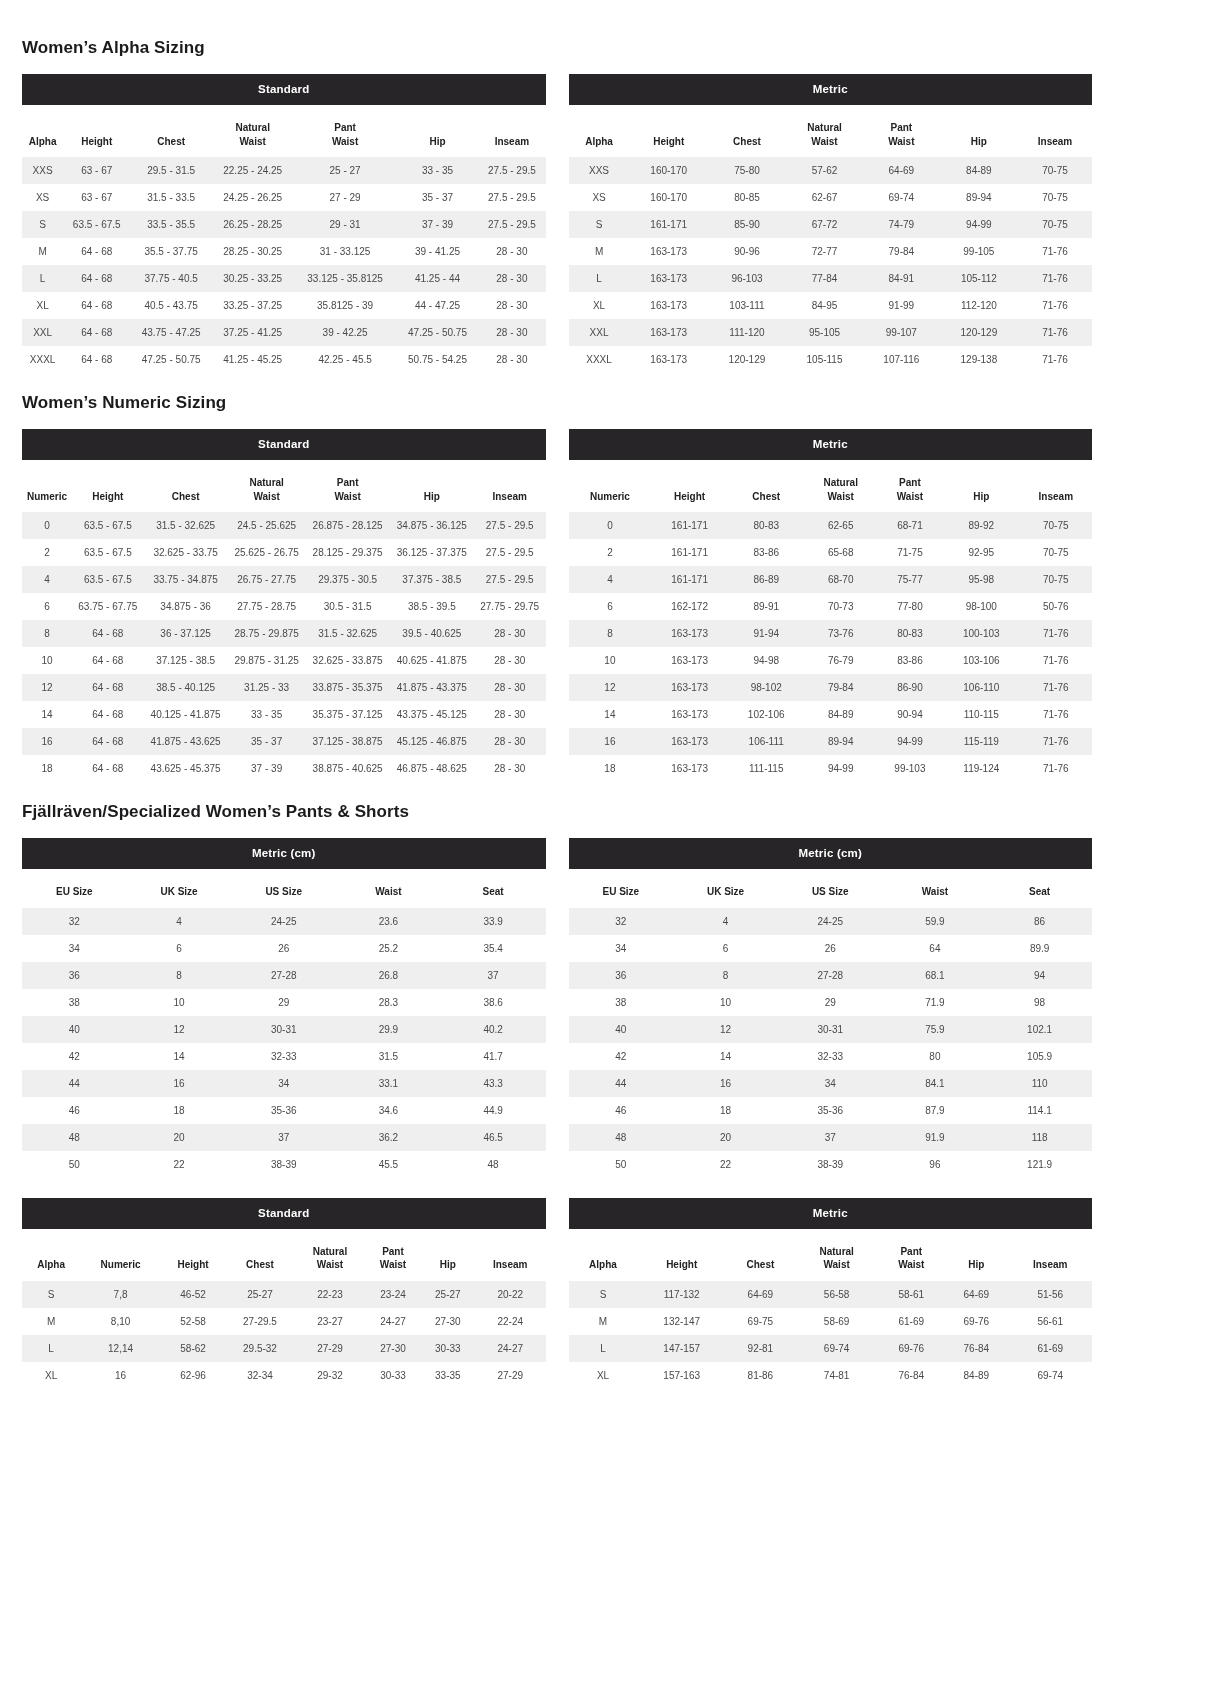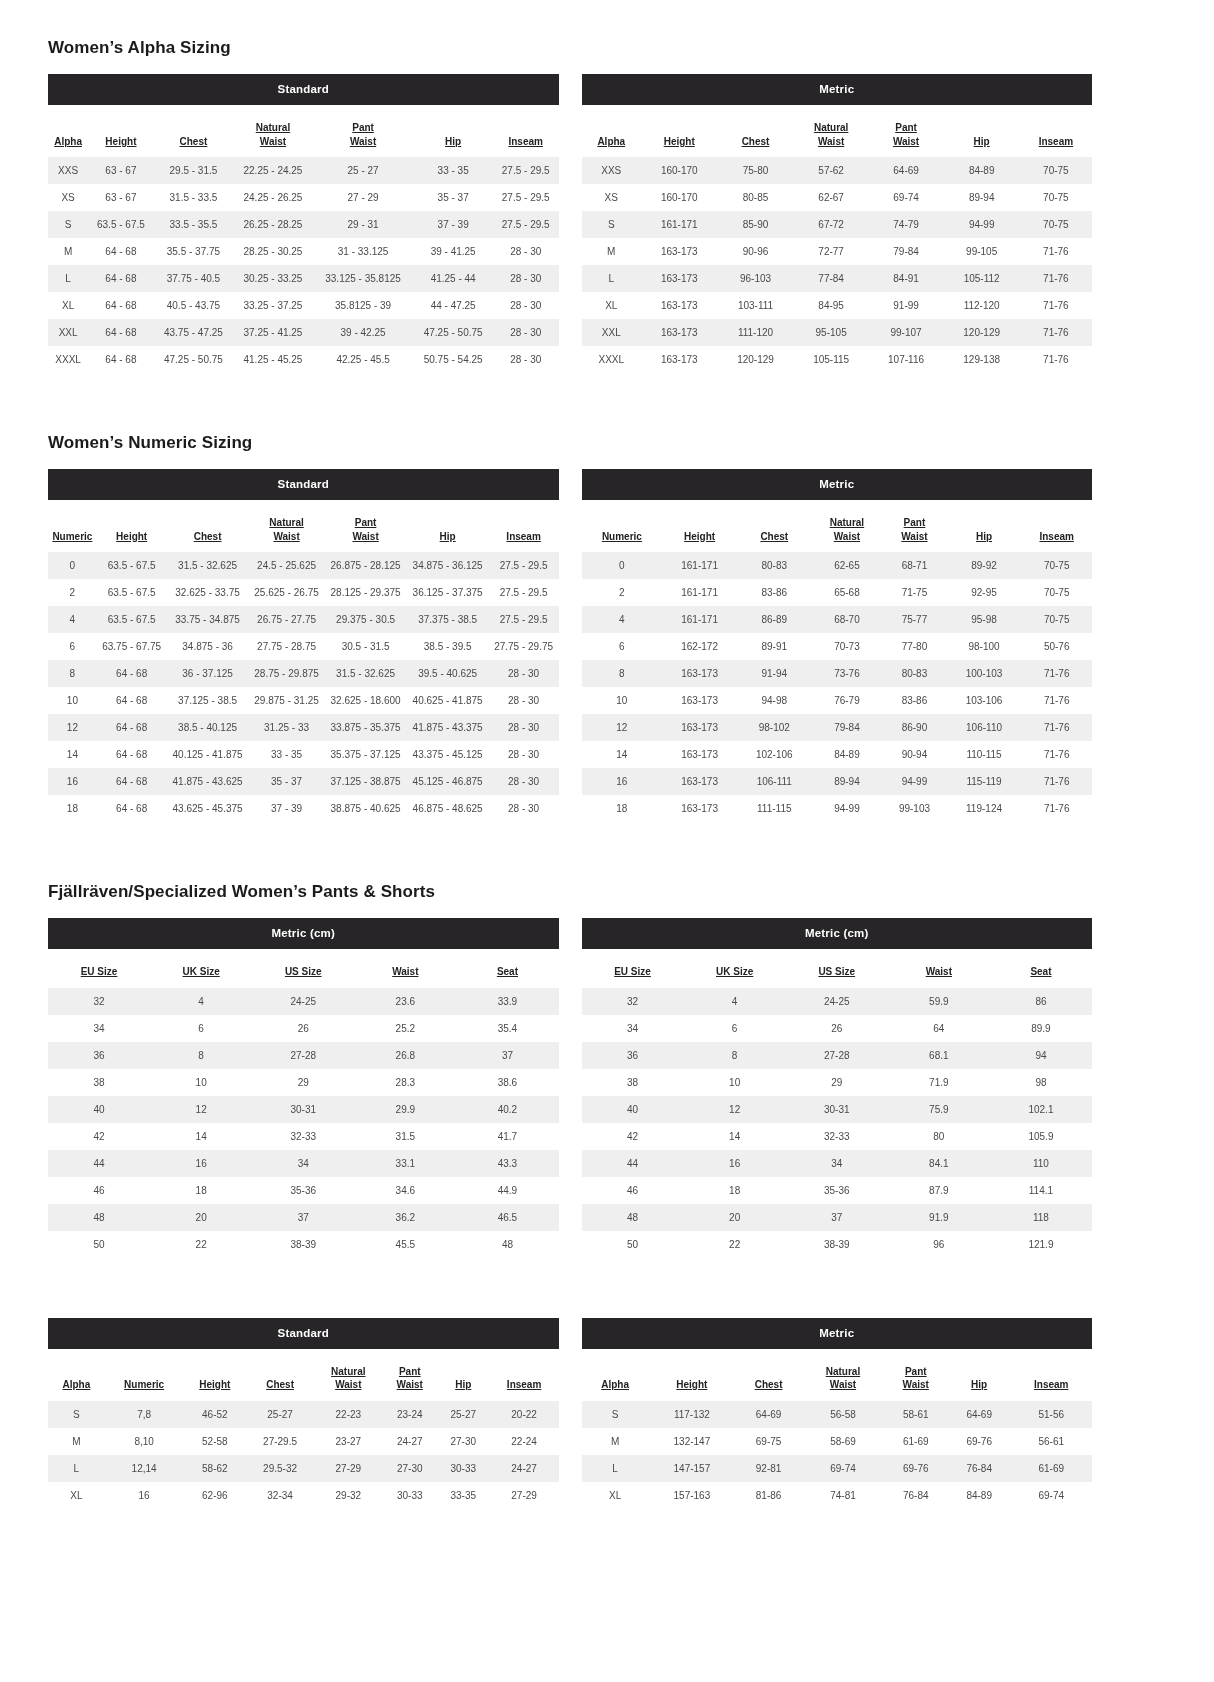--- a/index.html
+++ b/index.html
@@ -4,23 +4,23 @@
 <style>
   html, body { margin: 0; padding: 0; background: #ffffff; }
   body {
     font-family: "Liberation Sans", sans-serif;
     color: #48464a;
     min-height: 1682px;
   }
   .page {
     width: 1214px;
     box-sizing: border-box;
-    padding: 38px 122px 80px 48px;
+    padding: 38px 122px 80px 22px;
   }
-  .sizing-section { margin-top: 60px; }
+  .sizing-section { margin-top: 20px; }
   .sizing-section:first-child { margin-top: 0; }
   .section-title {
     font-size: 17px;
     font-weight: bold;
     color: var(--heading-text, #1b1a1c);
     margin: 0 0 16px 0;
     letter-spacing: 0.1px;
   }
   .tables-row { display: flex; gap: 23px; align-items: flex-end; }
   .table-wrap { flex: 1 1 0; min-width: 0; }
@@ -41,21 +41,20 @@
   table.size-table.fixed { table-layout: fixed; }
   table.size-table thead th {
     font-weight: bold;
     color: var(--header-text, #232124);
     text-align: center;
     vertical-align: bottom;
     padding: 16px 2px 9px 2px;
     white-space: pre-line;
     line-height: 1.35;
     background: #ffffff;
-    text-decoration: underline;
   }
   table.size-table tbody td {
     text-align: center;
     padding: 8px 2px;
     white-space: nowrap;
     color: #4a484b;
   }
   table.size-table tbody tr:nth-child(odd) { background: var(--row-alt, #f0eff0); }
   table.size-table tbody tr:nth-child(even) { background: #ffffff; }
 </style>
@@ -317,21 +316,21 @@
                 <td>28.75 - 29.875</td>
                 <td>31.5 - 32.625</td>
                 <td>39.5 - 40.625</td>
                 <td>28 - 30</td>
               </tr>
               <tr>
                 <td>10</td>
                 <td>64 - 68</td>
                 <td>37.125 - 38.5</td>
                 <td>29.875 - 31.25</td>
-                <td>32.625 - 18.600</td>
+                <td>32.625 - 33.875</td>
                 <td>40.625 - 41.875</td>
                 <td>28 - 30</td>
               </tr>
               <tr>
                 <td>12</td>
                 <td>64 - 68</td>
                 <td>38.5 - 40.125</td>
                 <td>31.25 - 33</td>
                 <td>33.875 - 35.375</td>
                 <td>41.875 - 43.375</td>

